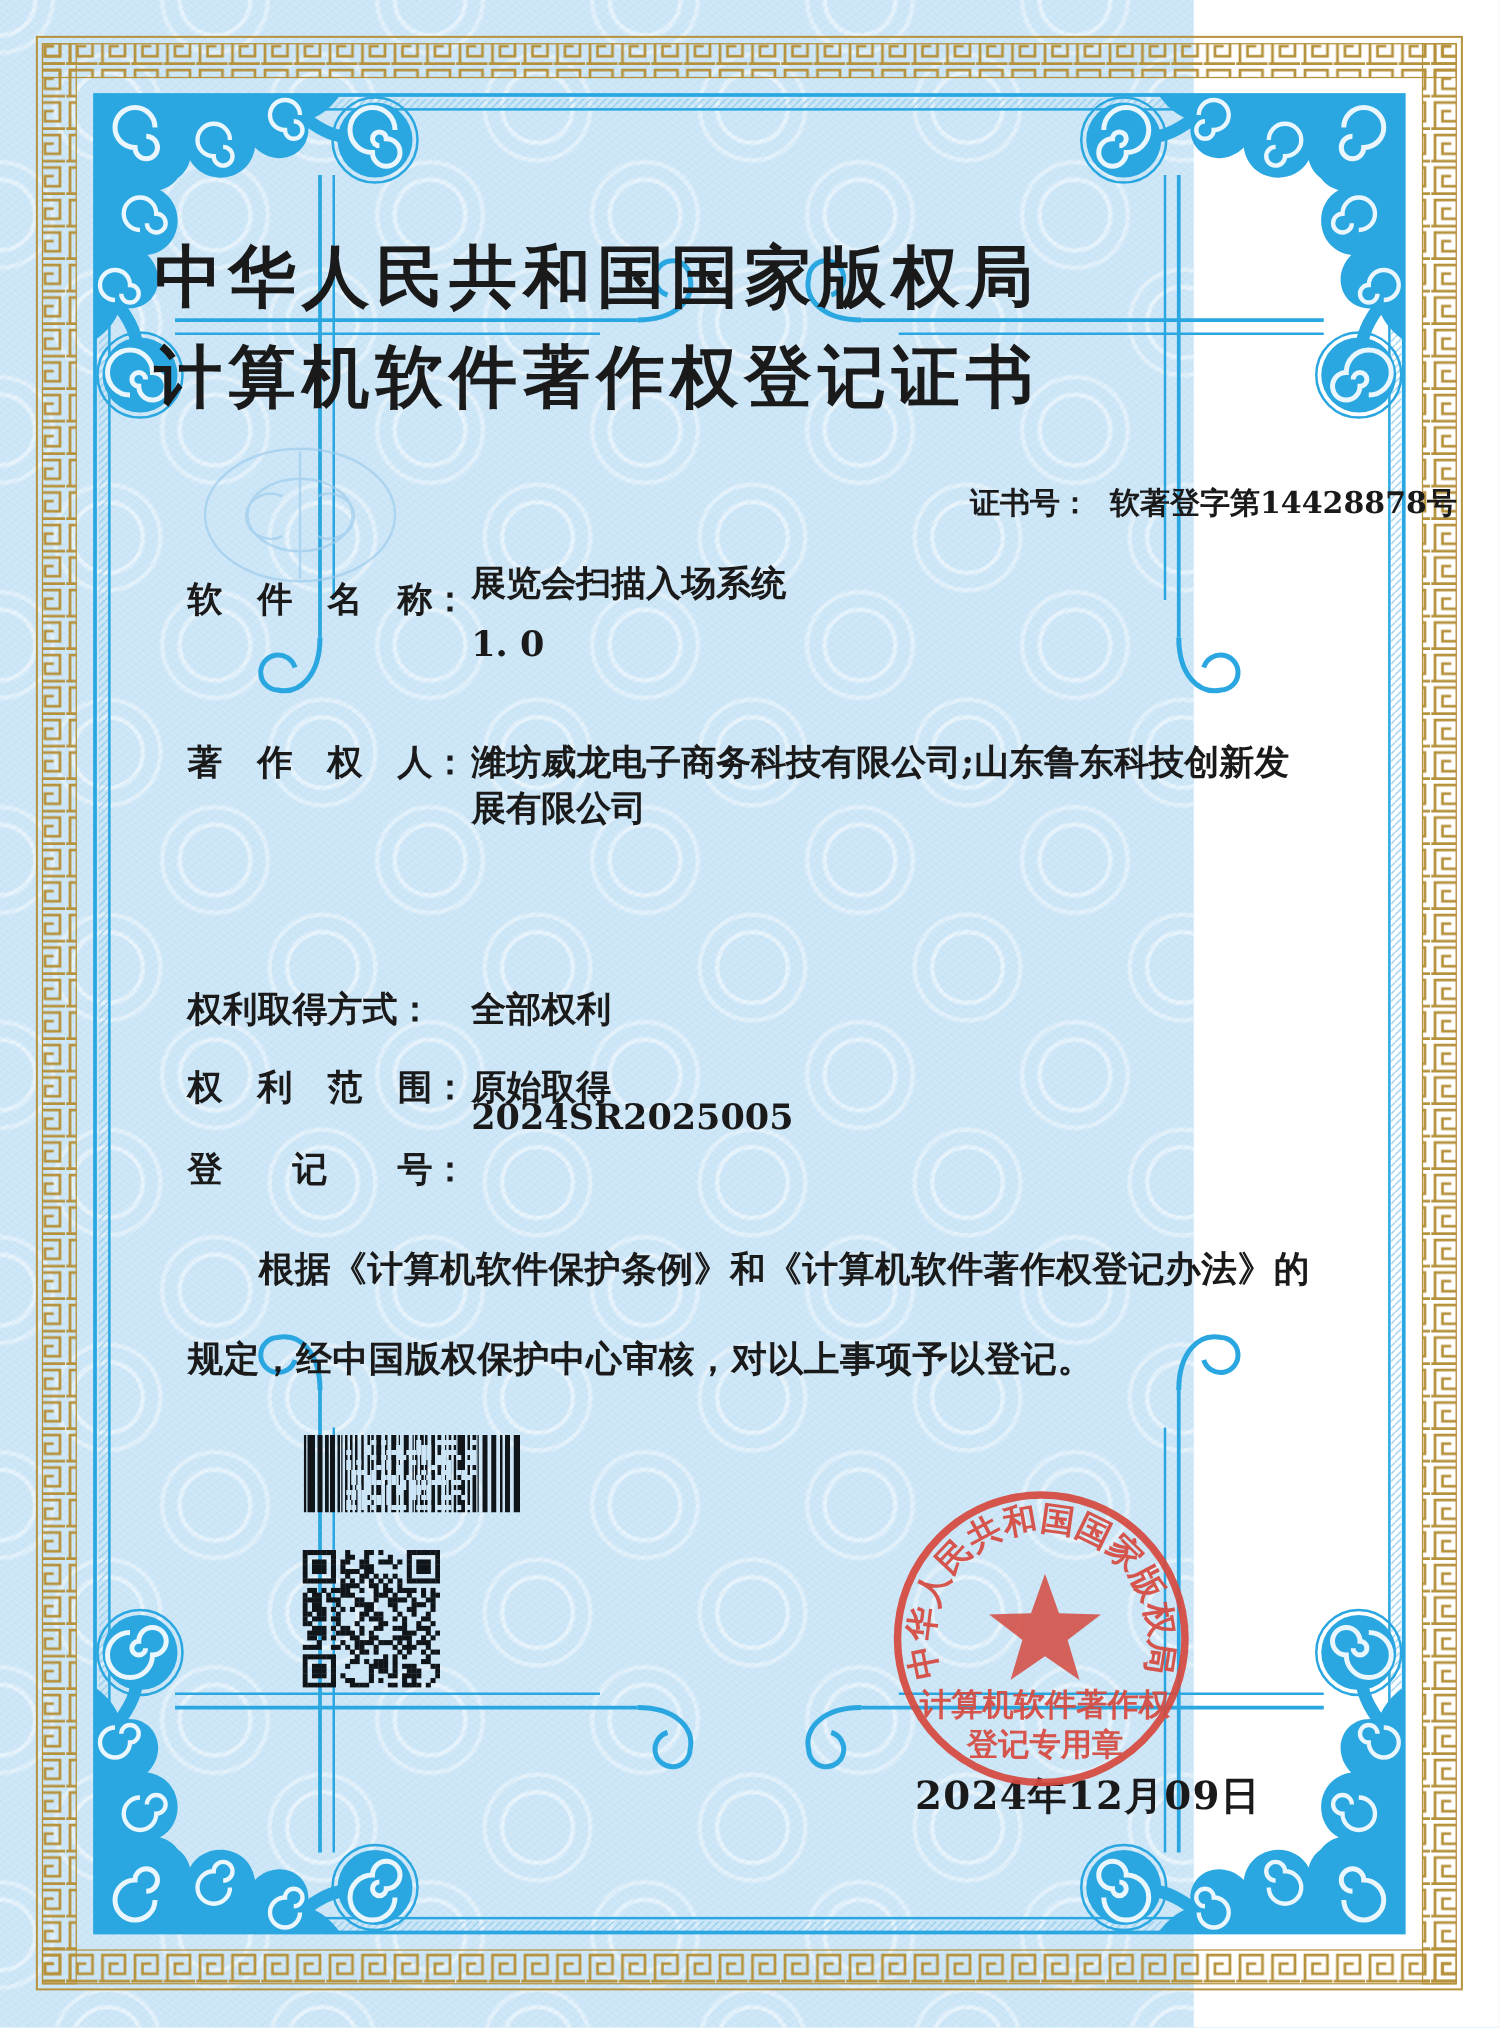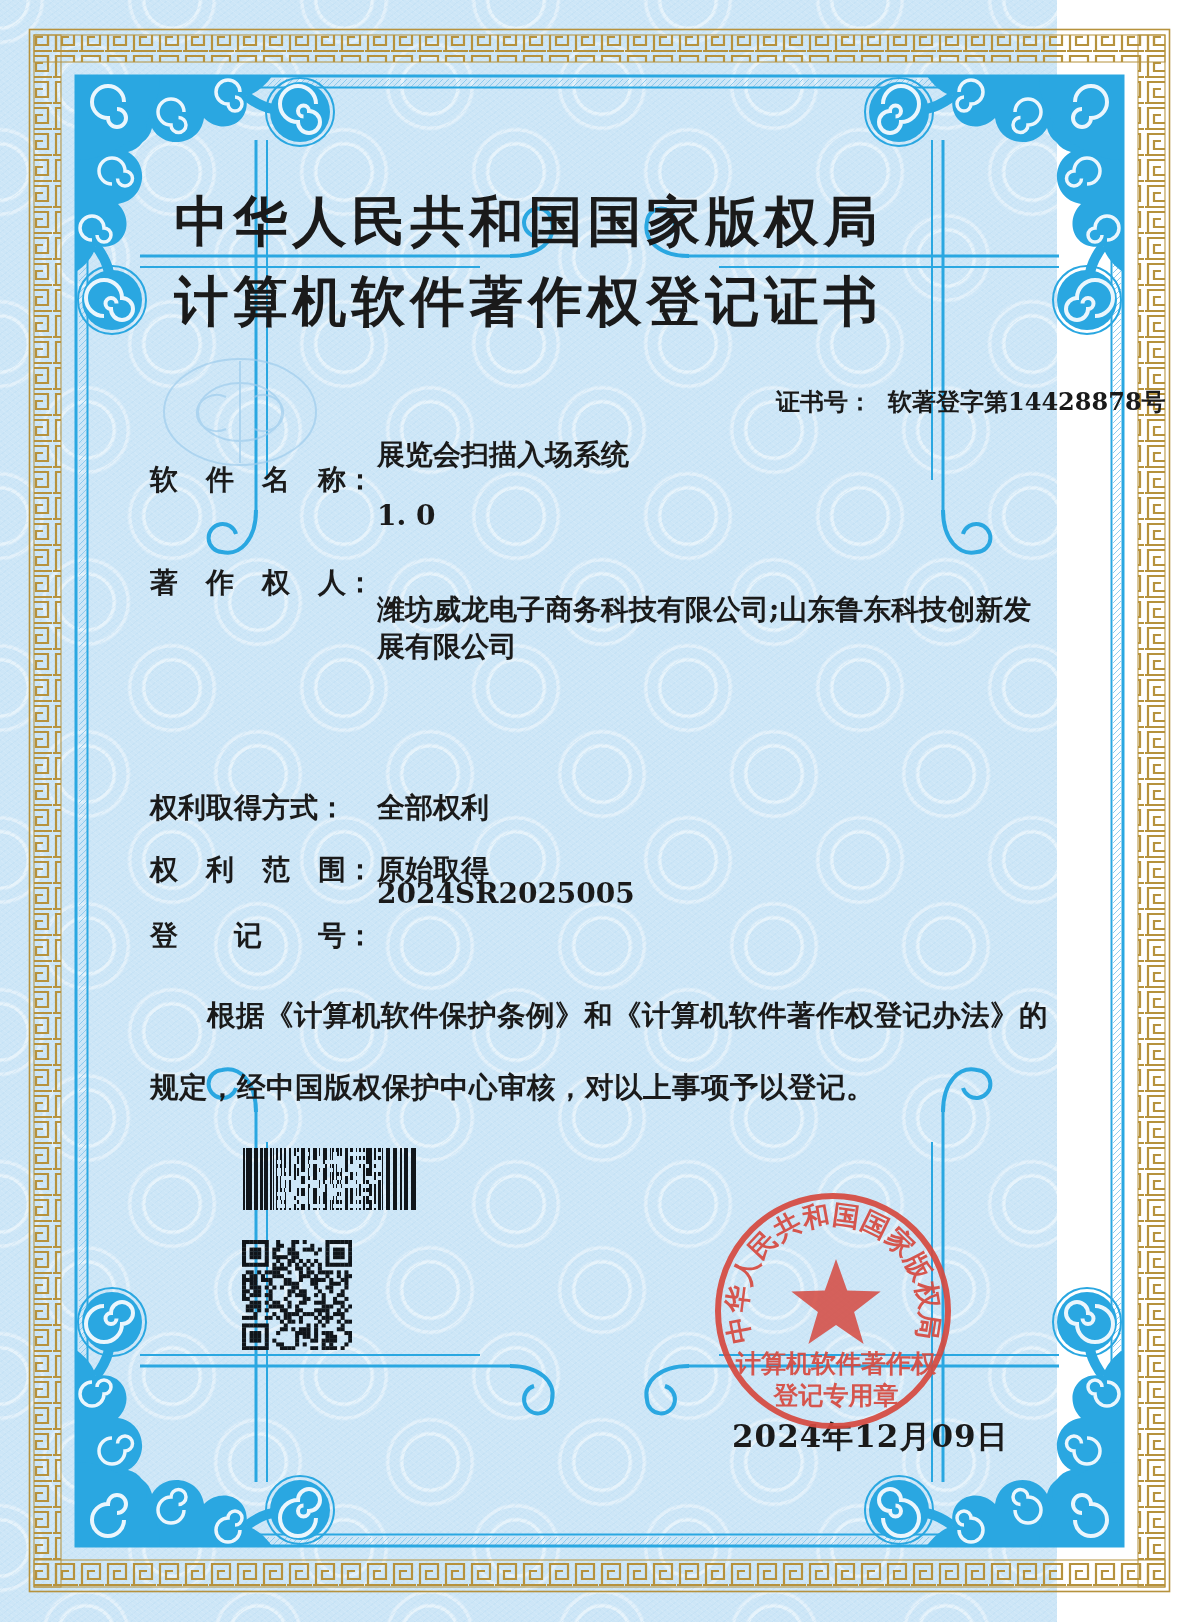--- a/index.html
+++ b/index.html
@@ -1,18 +1,18 @@
 <!DOCTYPE html>
 <html><head>
 <meta charset="utf-8">
 <style>
   html,body{margin:0;padding:0;}
   body{width:1199px;height:1622px;overflow:hidden;
        font-family:"DejaVu Serif","Liberation Serif",serif;}
-  .page{position:relative;width:1057px;height:1622px;
+  .page{position:relative;width:955px;height:1622px;
     background-color:#cde6f7;
     background-image:
       repeating-linear-gradient(38deg, rgba(255,255,255,.10) 0 1px, rgba(0,0,0,0) 1px 4px),
       repeating-linear-gradient(-38deg, rgba(173,214,240,.22) 0 1px, rgba(0,0,0,0) 1px 5px),
       radial-gradient(circle, rgba(0,0,0,0) 26px, rgba(255,255,255,.50) 27px, rgba(255,255,255,.50) 29px, rgba(0,0,0,0) 31px, rgba(0,0,0,0) 40px, rgba(255,255,255,.42) 41px, rgba(255,255,255,.42) 43px, rgba(0,0,0,0) 45px),
       radial-gradient(circle, rgba(0,0,0,0) 26px, rgba(255,255,255,.50) 27px, rgba(255,255,255,.50) 29px, rgba(0,0,0,0) 31px, rgba(0,0,0,0) 40px, rgba(255,255,255,.42) 41px, rgba(255,255,255,.42) 43px, rgba(0,0,0,0) 45px);
     background-size:auto,auto,172px 172px,172px 172px;
     background-position:0 0,0 0,0 0,86px 86px;}
   .frame{position:absolute;left:0;top:0;z-index:1;}
   .txt{position:absolute;z-index:2;color:#1a1a1a;white-space:nowrap;}
@@ -113,24 +113,24 @@
   </svg>
 
   <div class="txt title t1">中华人民共和国国家版权局</div>
   <div class="txt title t2">计算机软件著作权登记证书</div>
 
   <div class="txt certno">
     <span>证书号：</span><span class="cval">软著登字第14428878号</span>
   </div>
 
   <div class="lbl" style="top:461px">软　件　名　称：</div>
-  <div class="val" style="top:436px">展览会扫描入场系统</div>
+  <div class="val" style="top:448px">展览会扫描入场系统</div>
   <div class="val" style="top:499px">1. 0</div>
 
-  <div class="lbl" style="top:564px">著　作　权　人：</div>
+  <div class="lbl" style="top:591px">著　作　权　人：</div>
   <div class="val wrapval" style="top:591px">潍坊威龙电子商务科技有限公司;山东鲁东科技创新发展有限公司</div>
 
   <div class="lbl" style="top:789px">权利取得方式：</div>
   <div class="val" style="top:789px">全部权利</div>
 
   <div class="lbl" style="top:851px">权　利　范　围：</div>
   <div class="val" style="top:851px">原始取得</div>
 
   <div class="lbl" style="top:917px">登　　记　　号：</div>
   <div class="val" style="top:877px">2024SR2025005</div>

